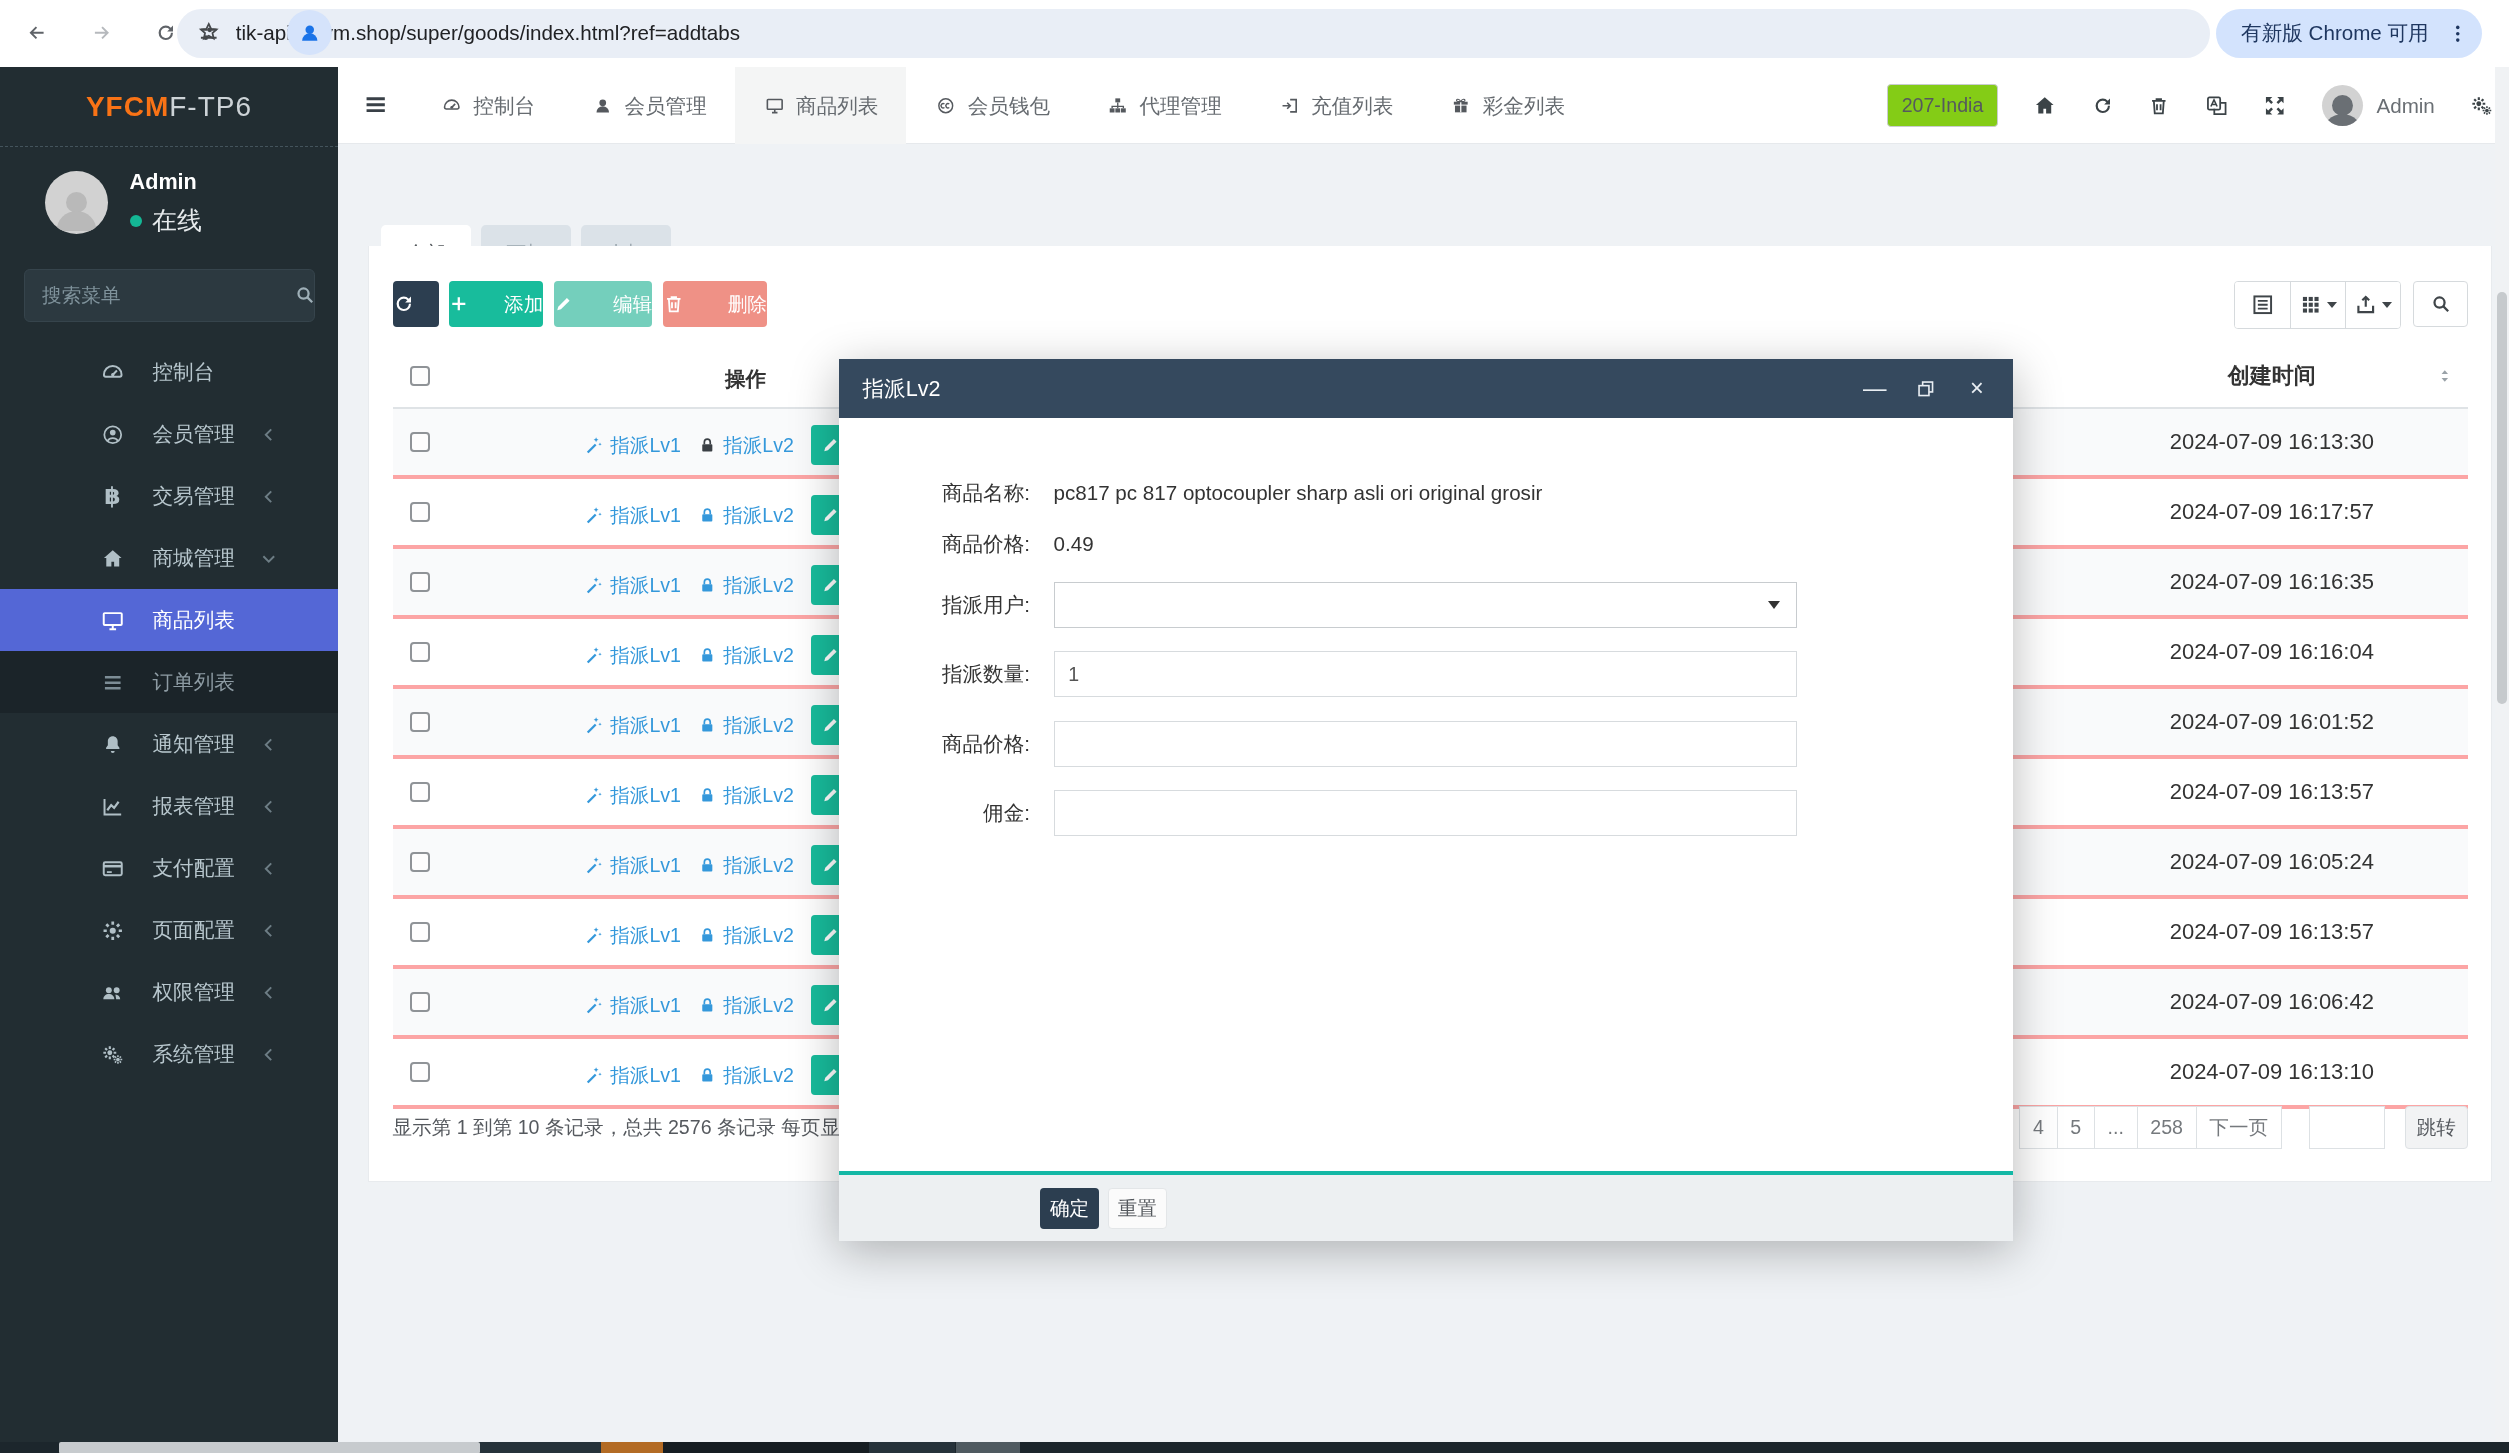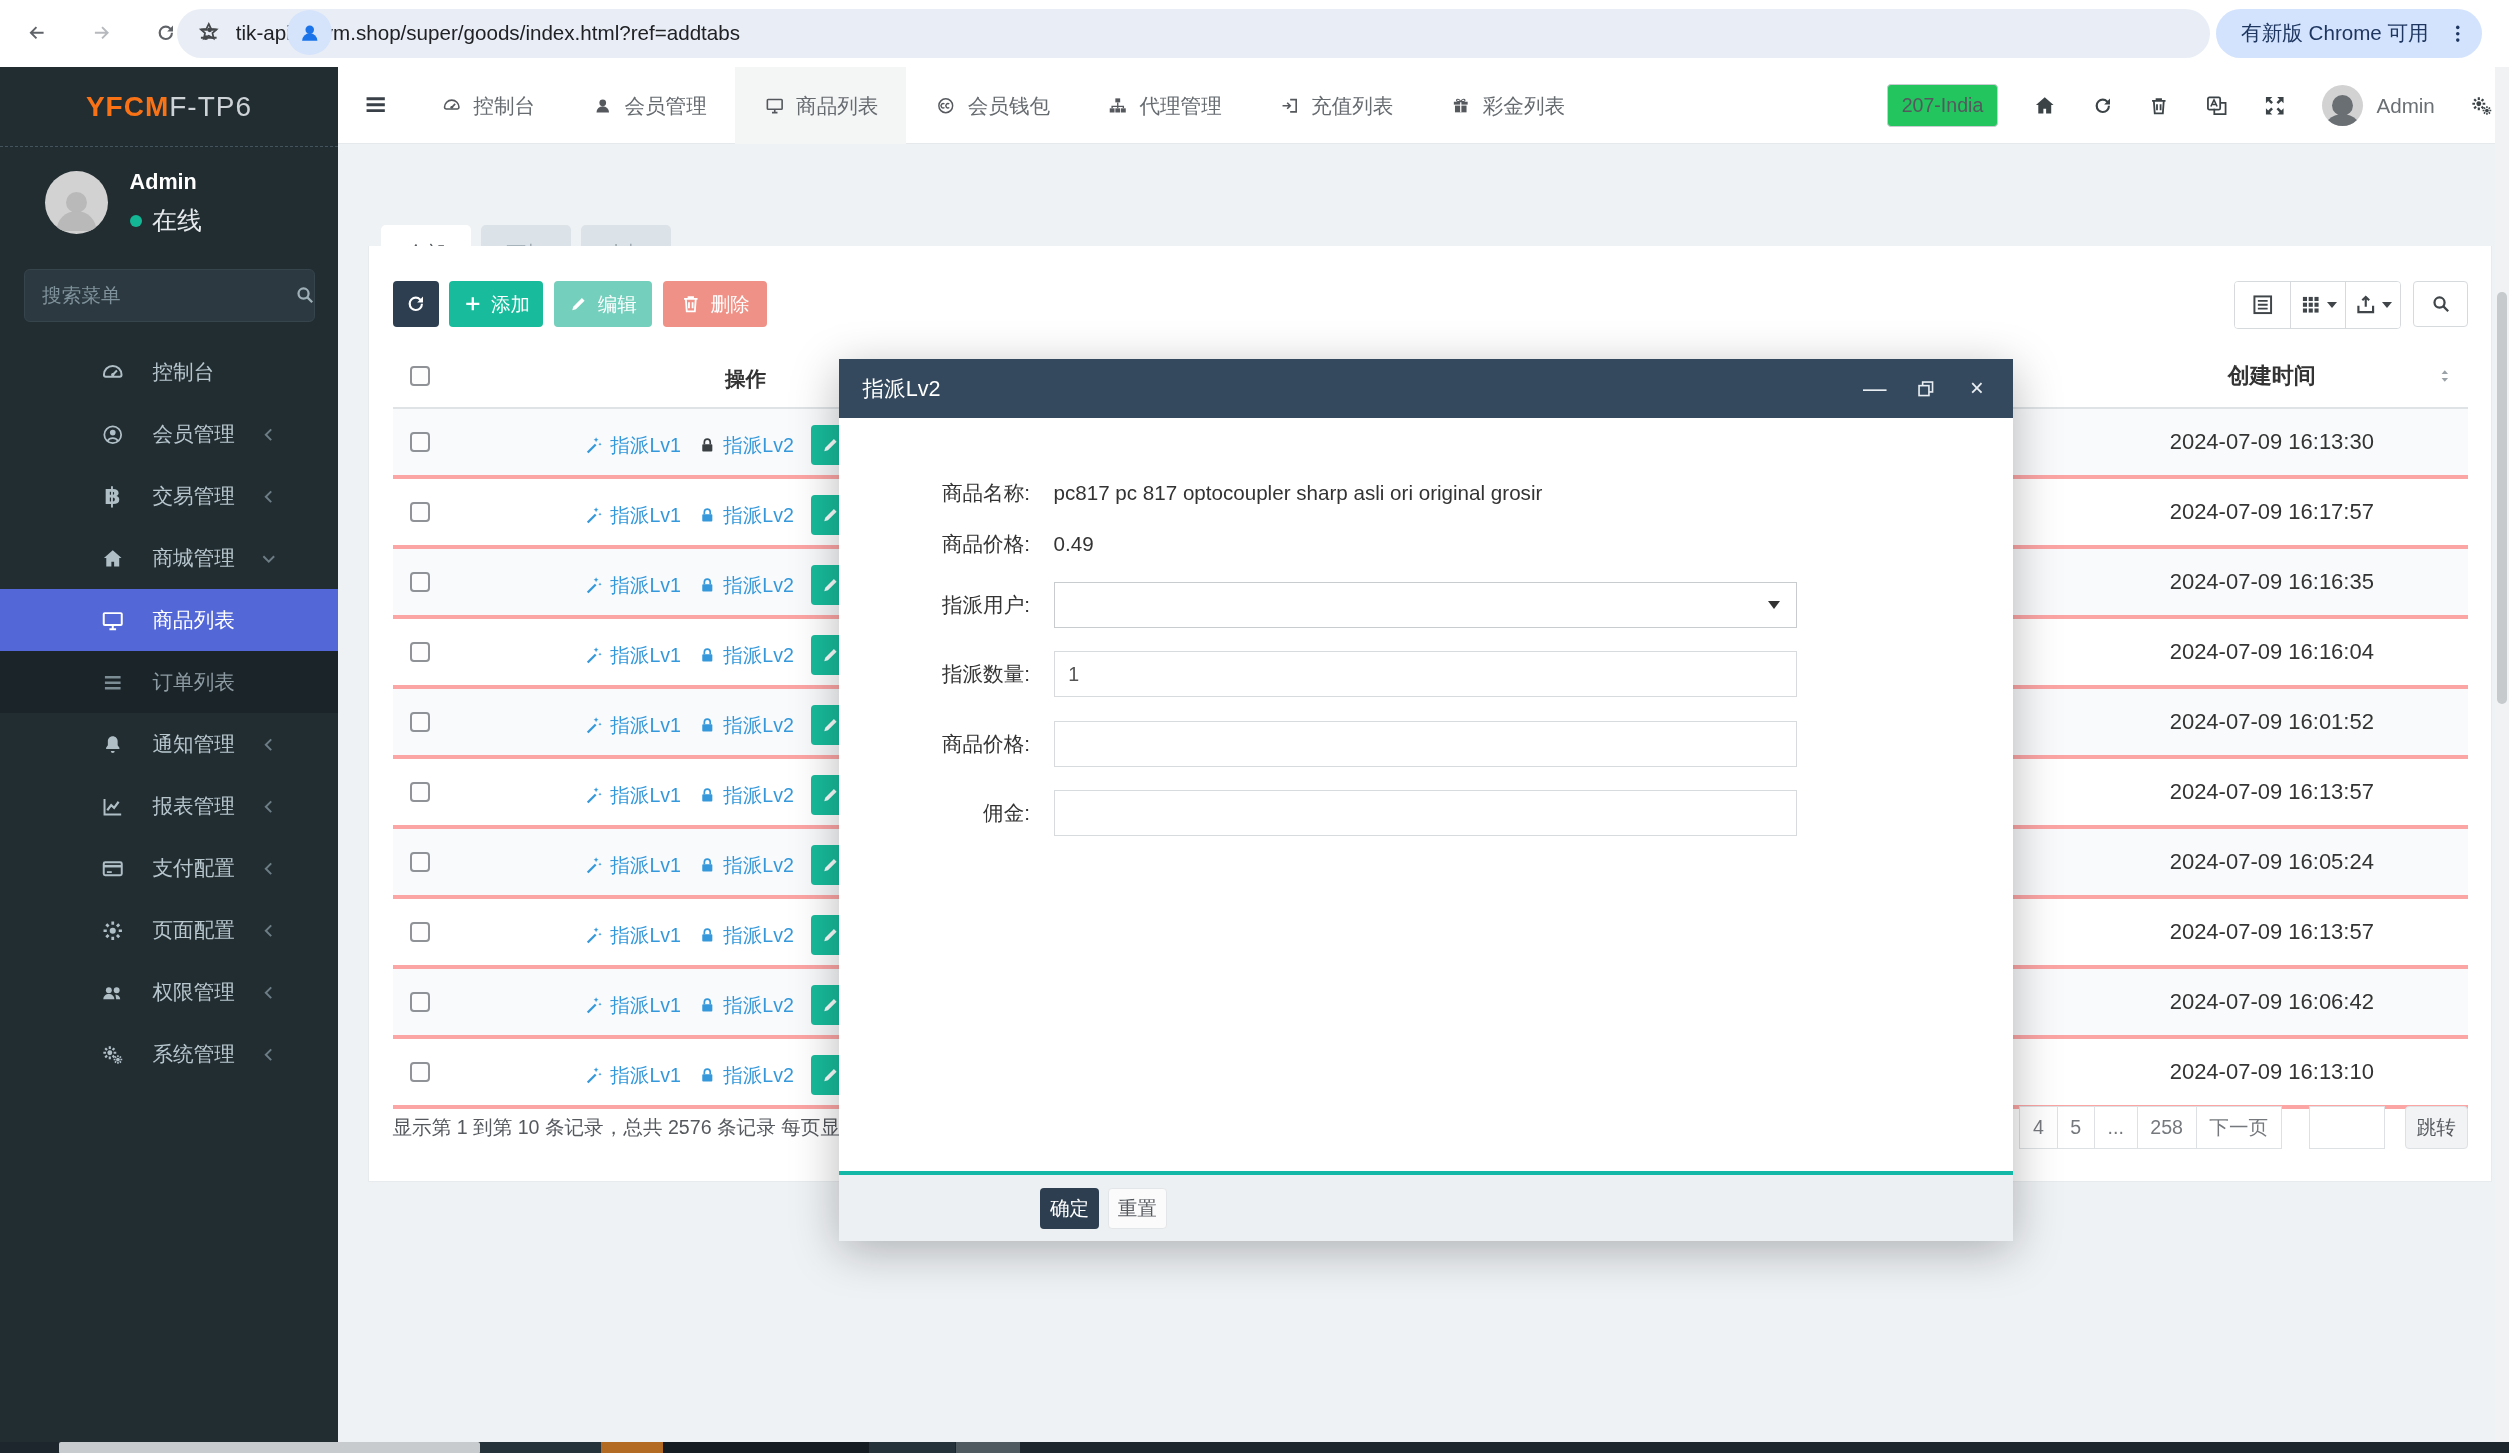--- a/index.html
+++ b/index.html
@@ -45,34 +45,34 @@
   .m-item.sub:not(.active) .ico { color:#7d8d96; }
 
   
   .topnav { position:absolute; top:67px; left:338px; right:0; height:77px; background:#fff; border-bottom:1px solid #e6e9ec; z-index:10; }
   .hamburger { position:absolute; left:23.5px; top:23.5px; color:#394047; cursor:pointer; }
   .nav-tabs { position:absolute; left:74px; top:0; height:77px; display:flex; }
   .nav-tab { display:flex; align-items:center; gap:9.8px; padding:0 28px; font-size:20.6px; color:#666b70; cursor:pointer; }
   .nav-tab .ico { color:#55595e; }
   .nav-tab.active { background:#f4f5f5; }
   .nav-right { position:absolute; right:15.7px; top:0; height:77px; display:flex; align-items:center; gap:35px; }
-  .region-btn { height:43px; border:1px solid #c9ccd0; border-radius:3.9px; background:#22c55e; padding:0 13.7px; font-size:19.6px; color:#55595e; display:flex; align-items:center; cursor:pointer; }
+  .region-btn { height:43px; border:1px solid #c9ccd0; border-radius:3.9px; background:#84cc16; padding:0 13.7px; font-size:19.6px; color:#55595e; display:flex; align-items:center; cursor:pointer; }
   .nav-right .tool { color:#3b4347; cursor:pointer; }
   .nav-user { display:flex; align-items:center; gap:13.7px; cursor:pointer; }
   .nav-user .avatar { width:41px; height:41px; }
   .nav-user span { font-size:20.6px; color:#6a6f74; }
 
   
   .content { position:absolute; top:144px; left:338px; right:0; bottom:6.9px; background:#eff2f5; }
   .tabstrip { position:absolute; left:43px; top:45px; display:flex; gap:9.8px; }
   .f-tab { height:57px; min-width:89px; padding:0 25.5px; display:flex; align-items:center; justify-content:center; font-size:19.6px; color:#9aa6ae; background:#dbe2e8; border-radius:4.9px 4.9px 0 0; cursor:pointer;margin-top:36px; }
   .f-tab.active { background:#fff; color:#555a5e; }
   .panel { position:absolute; left:30px; right:16.7px; top:102px; height:936px; background:#fff; border:1px solid #e8ebee; border-top:none; }
   .toolbar { position:absolute; left:23.5px; top:35px; display:flex; gap:10.8px; }
-  .btn { height:46px; border:none; border-radius:3.9px; font-size:19.6px; color:#fff; display:flex; align-items:center; justify-content:center; gap:8.8px; cursor:pointer; font-family:inherit; }
+  .btn { height:46px; border:none; border-radius:3.9px; font-size:19.6px; color:#fff; display:flex; align-items:center; justify-content:space-between; gap:8.8px; cursor:pointer; font-family:inherit; }
   .btn-refresh { width:46px; background:#2c3e50; }
   .btn-add { width:94px; background:#18bc9c; }
   .btn-edit { width:98px; background:#74cfbc; }
   .btn-del { width:104px; background:#ef9186; }
   .toolbar-right { position:absolute; right:23.5px; top:35px; display:flex; }
   .tgroup { display:flex; border:1px solid #d6dadd; border-radius:3.9px; overflow:hidden; }
   .tbtn { width:55px; height:46px; background:#fff; display:flex; align-items:center; justify-content:center; gap:4.9px; color:#3f4549; cursor:pointer; }
   .tgroup .tbtn + .tbtn { border-left:1px solid #d6dadd; }
   .sbtn { margin-left:11.8px; border:1px solid #d6dadd; border-radius:3.9px; }
   .caret-sm { width:0; height:0; border-left:5.9px solid transparent; border-right:5.9px solid transparent; border-top:6.9px solid #3f4549; }

